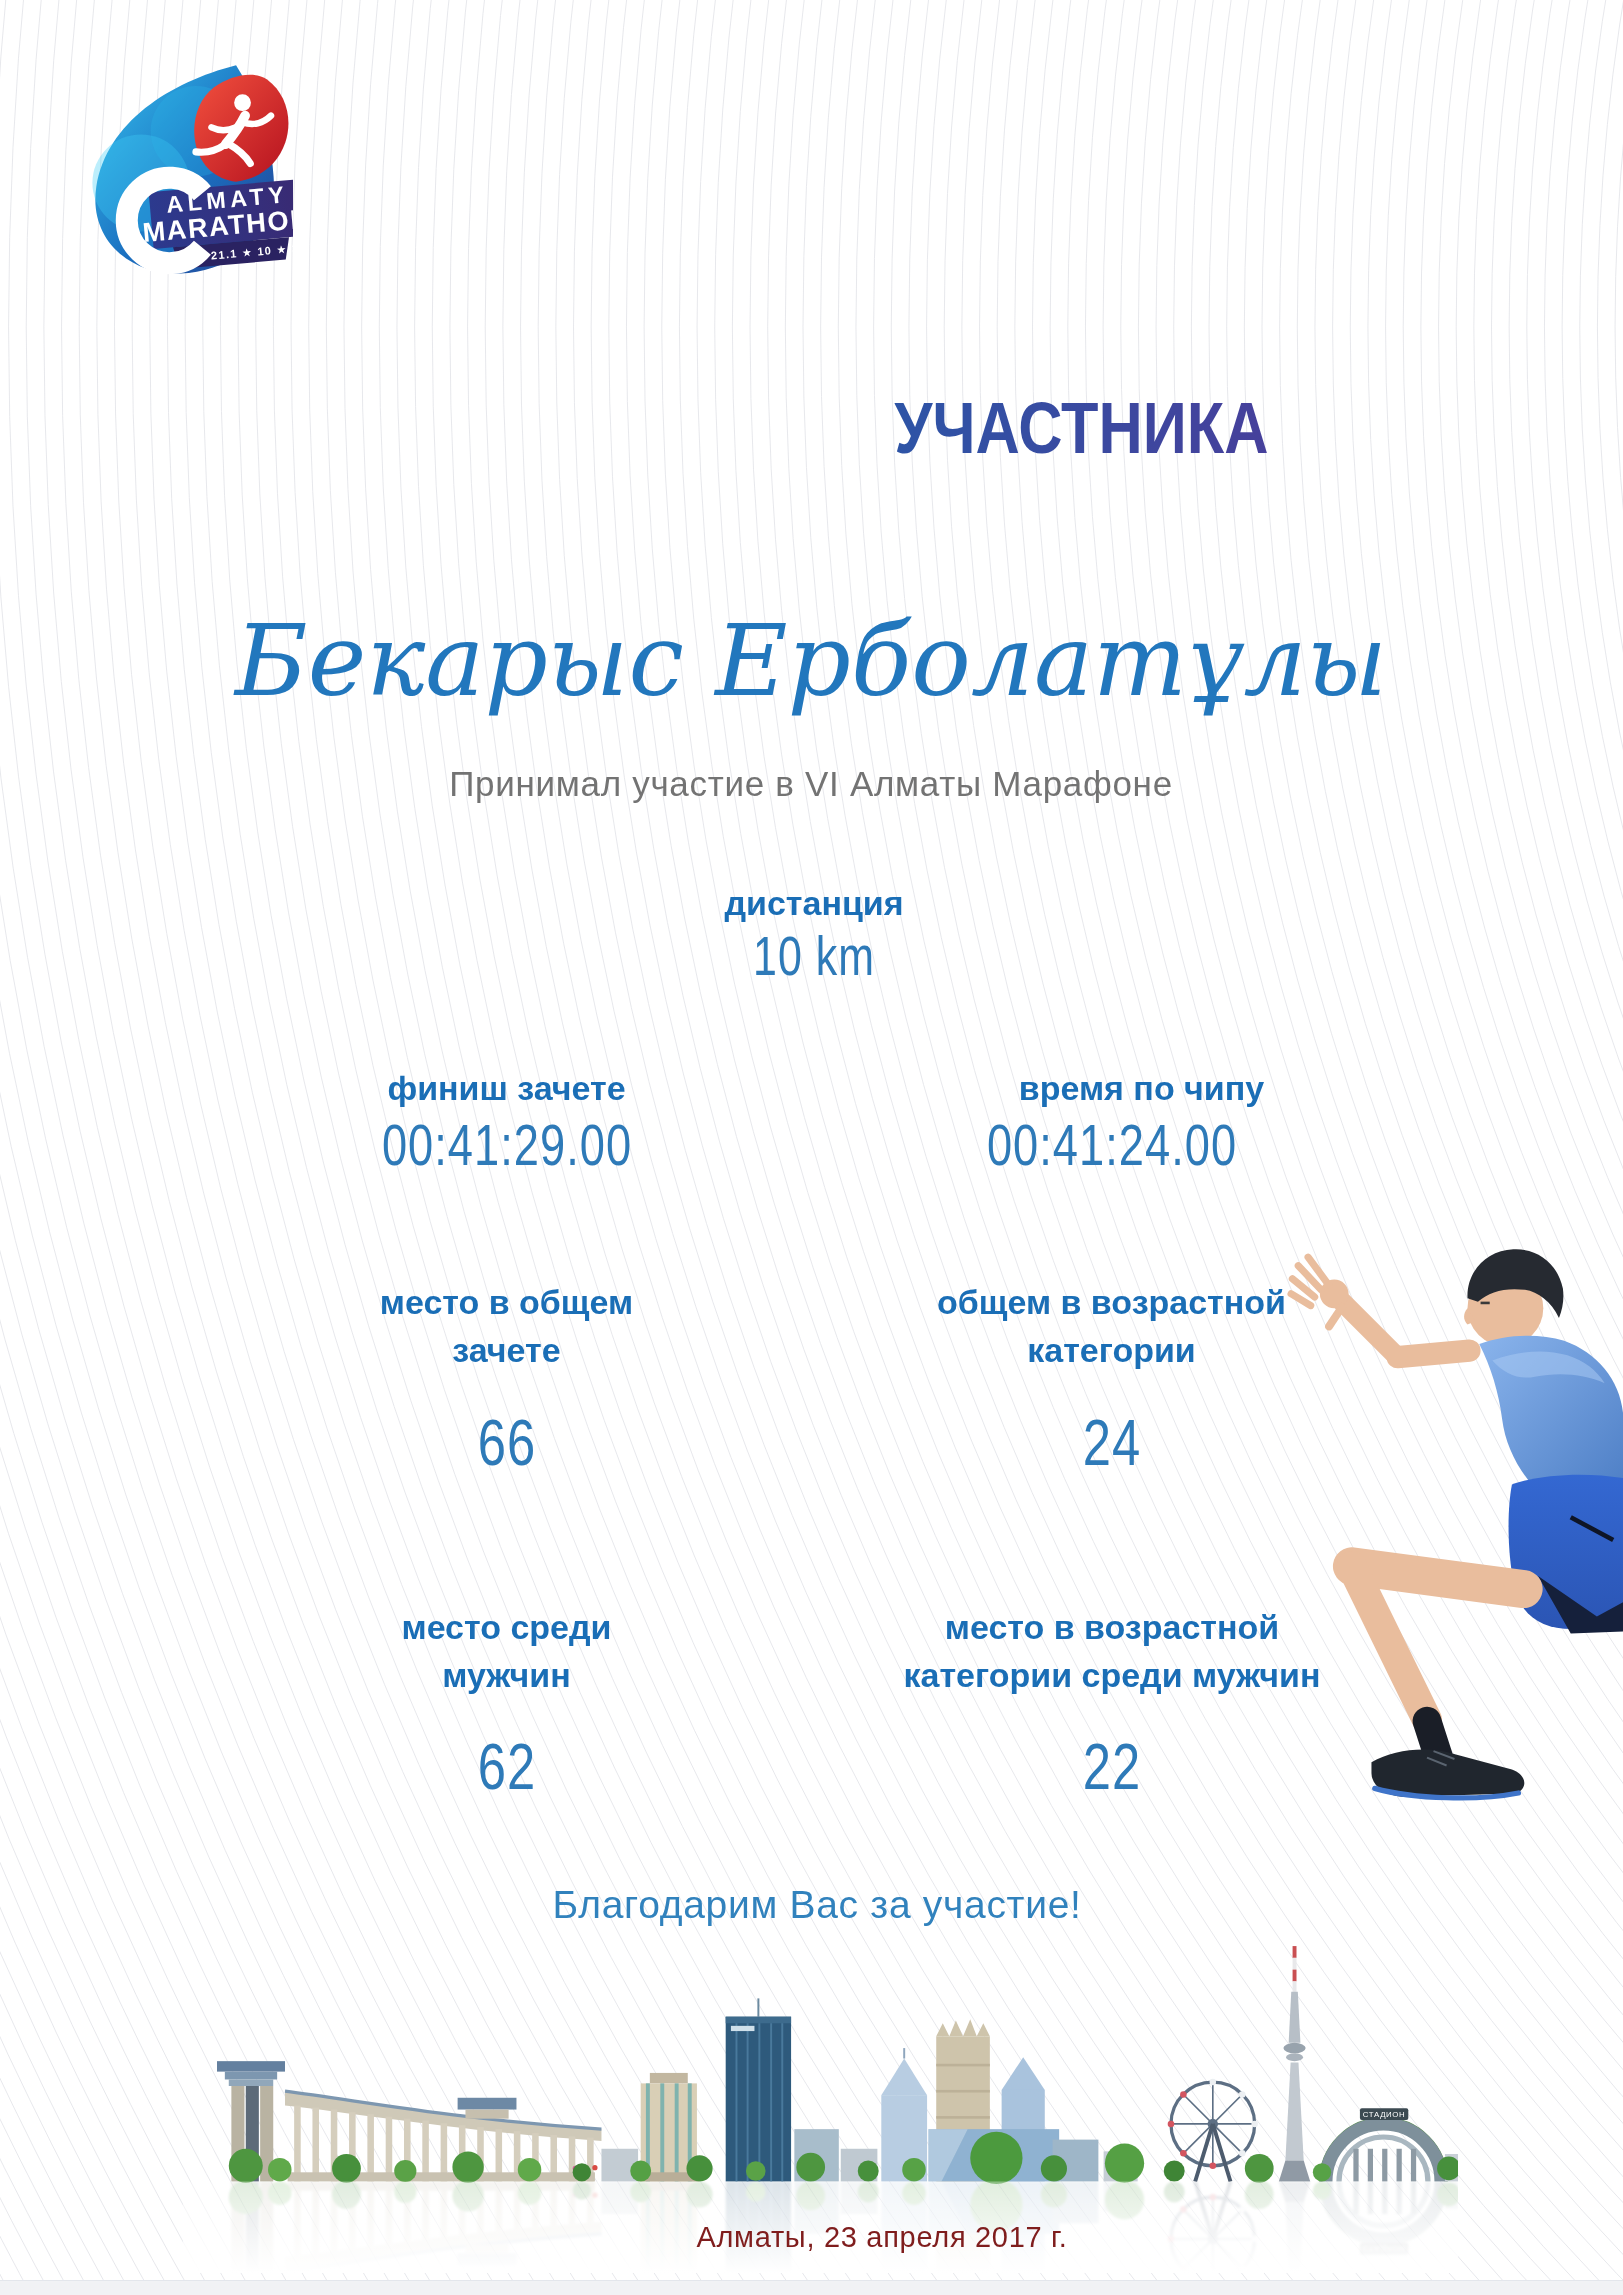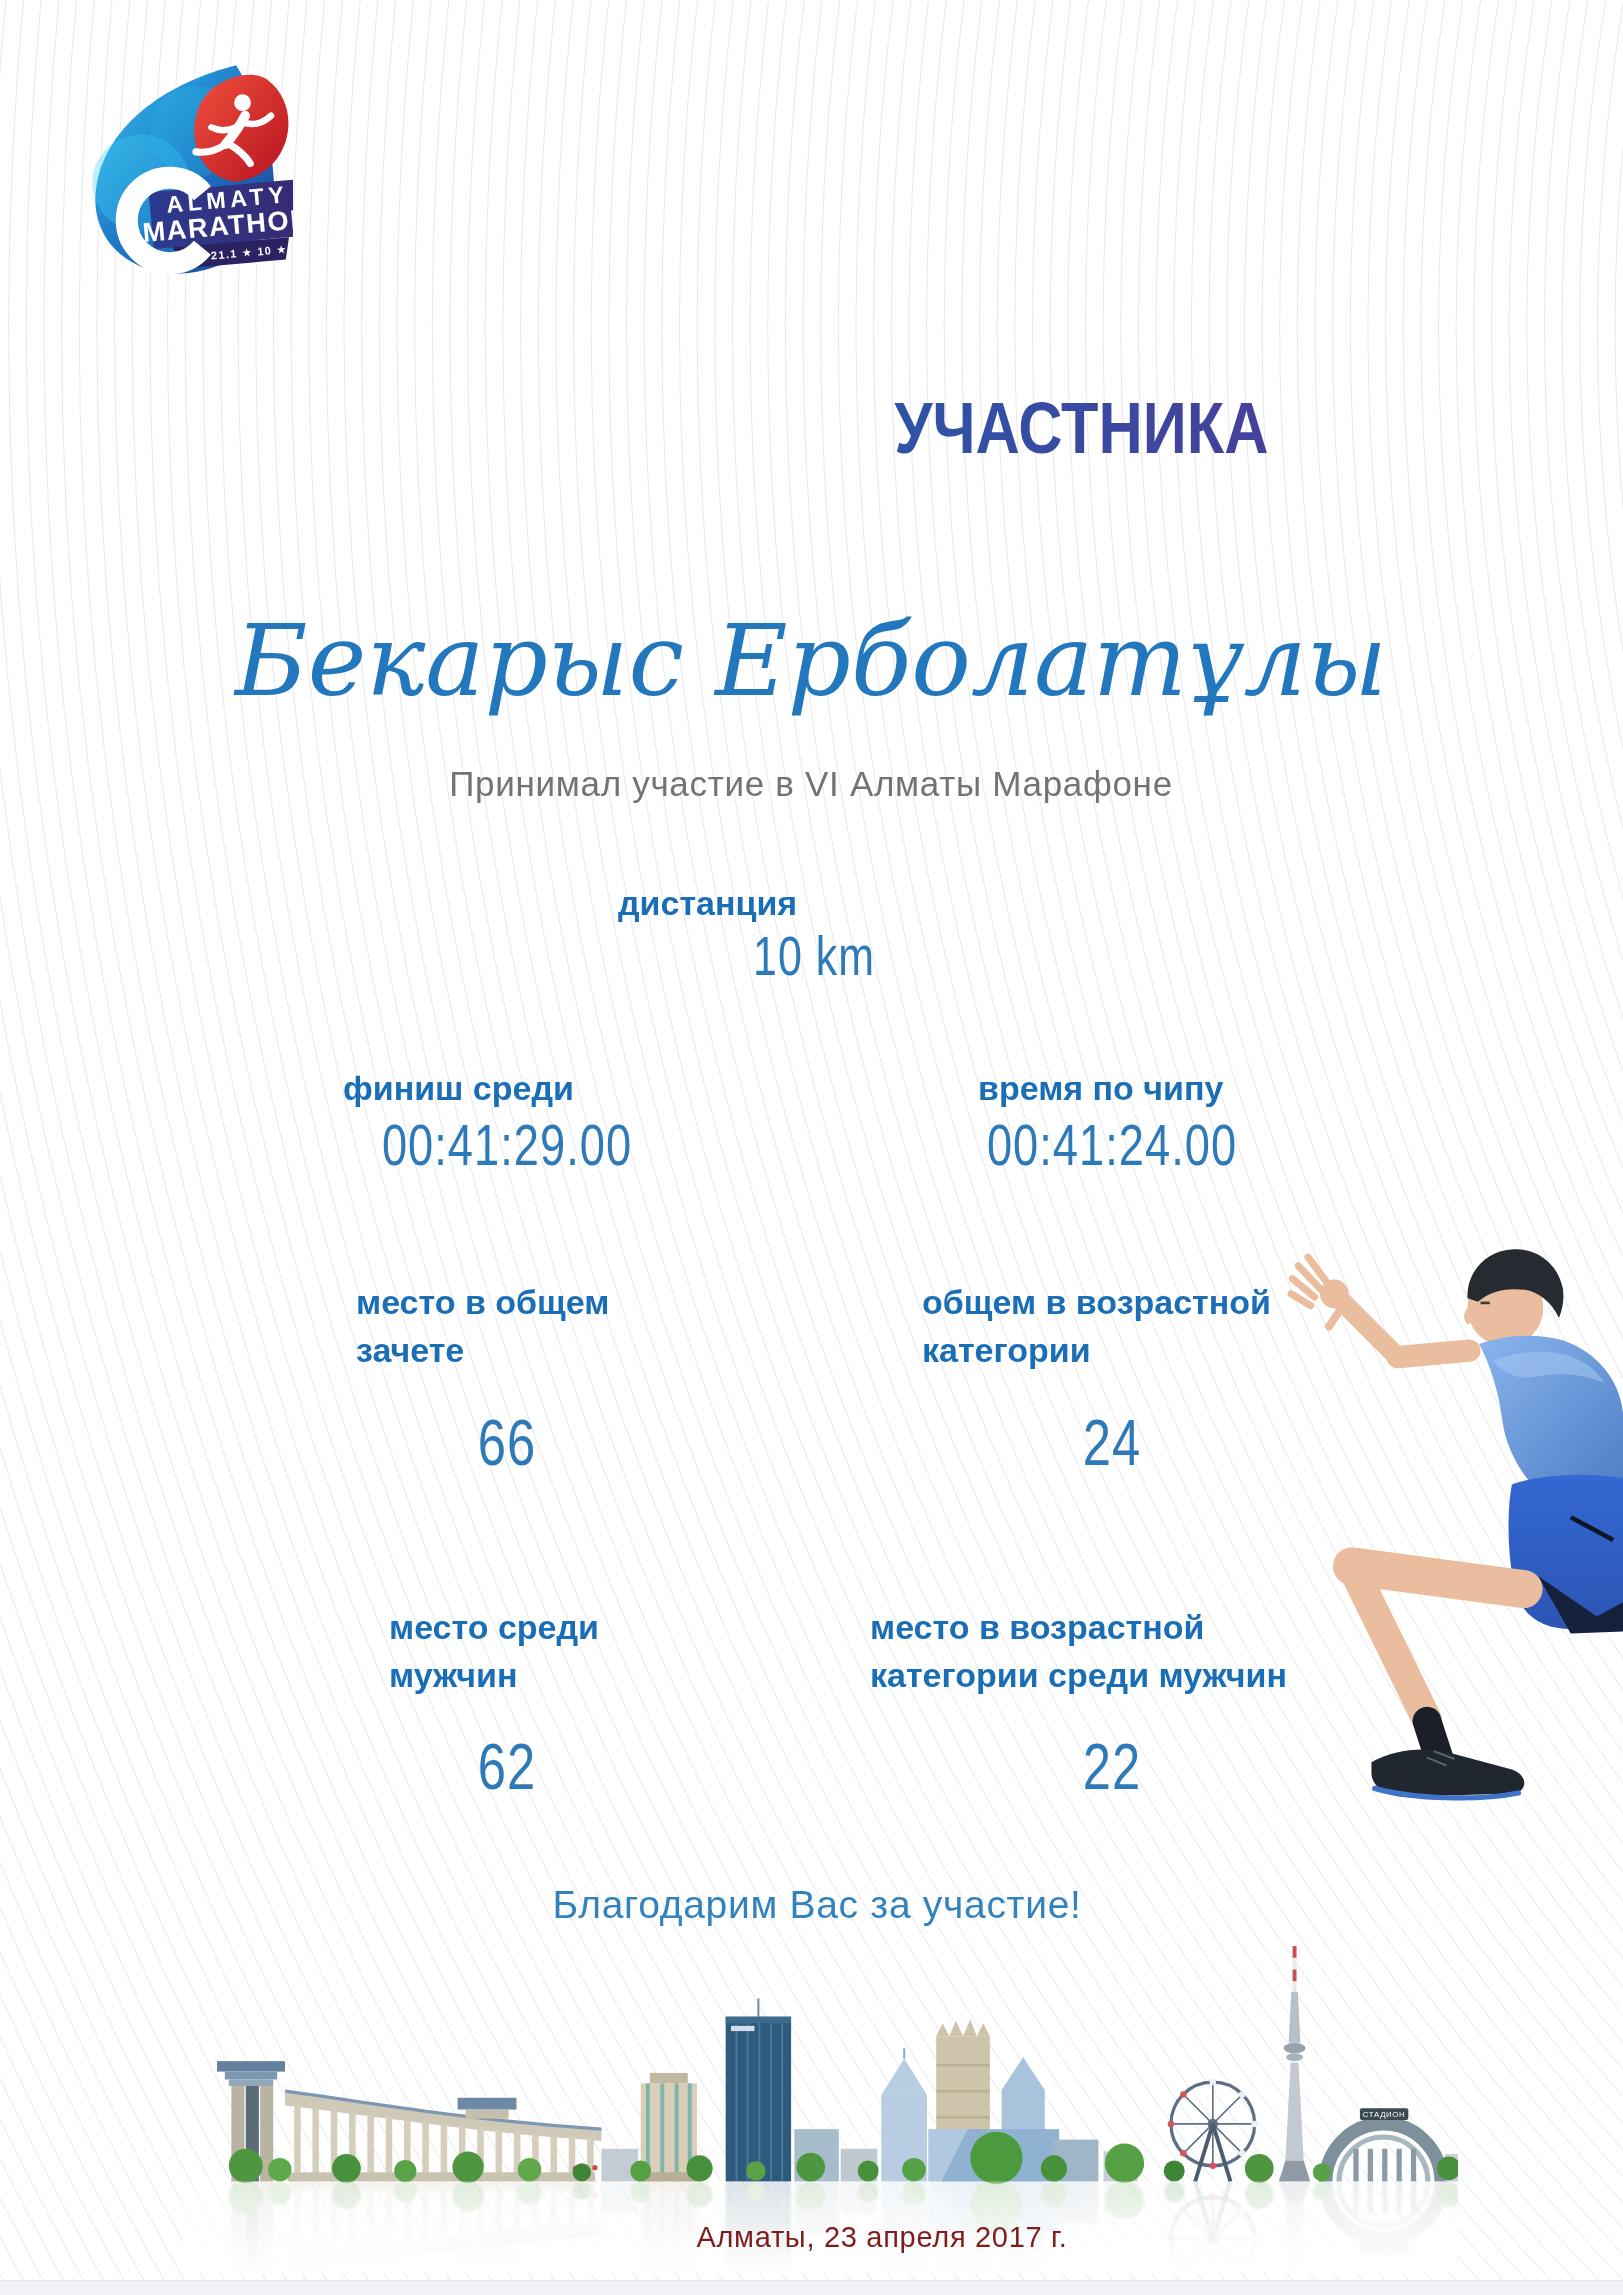--- a/index.html
+++ b/index.html
@@ -23,21 +23,21 @@
               background-image:linear-gradient(90deg,#1e7cc4 0%,#2b5cab 55%,#453e99 100%);}
   .cert-subtitle{right:354px;top:391px;font-size:73px;font-weight:bold;line-height:1;white-space:nowrap;
               transform:scaleX(0.84);transform-origin:100% 50%;z-index:3;
               background-image:linear-gradient(90deg,#2d54a6 0%,#46409b 100%);}
 
   .participant-name{left:811px;top:587px;font-family:"DejaVu Serif","Liberation Serif",serif;
               font-style:italic;font-size:99px;color:#2277bd;line-height:1.1;z-index:3;margin-top:20px;}
   .participation-line{left:811px;top:764px;font-size:35px;color:#737373;letter-spacing:0.7px;z-index:3;}
 
   .label{position:absolute;font-size:34px;font-weight:bold;color:#1a6eb6;line-height:1.4;
-         text-align:left;z-index:3;}
+         text-align:center;z-index:3;}
   .value{position:absolute;font-size:58px;color:#2e7ab8;line-height:1.15;letter-spacing:1.3px;
          white-space:nowrap;transform:translateX(-50%) scaleX(0.78);transform-origin:center;z-index:3;}
   .value.km{font-size:55px;}
   .value.place{font-size:65px;}
 
   .thanks{left:817px;top:1843px;font-size:39px;color:#3182bd;letter-spacing:0.7px;z-index:3;margin-top:40px;}
   .footer-date{left:882px;top:2221px;font-size:29px;color:#7f1d1d;letter-spacing:0.7px;z-index:4;}
 
   .logo-svg{left:73px;top:60px;z-index:3;}
   .runner-svg{right:0;top:1210px;z-index:2;}
@@ -225,21 +225,21 @@
   </div>
   <div class="abs cert-subtitle grad">УЧАСТНИКА</div>
 
   <div class="abs center nowrap participant-name">Бекарыс Ерболатұлы</div>
 
   <div class="abs center nowrap participation-line">Принимал участие в VI Алматы Марафоне</div>
 
   <div class="label" style="left:618px;top:880px;width:392px">дистанция</div>
   <div class="value km" style="left:814px;top:925px">10 km</div>
 
-  <div class="label" style="left:343px;top:1065px;width:327px">финиш среди</div>
+  <div class="label" style="left:343px;top:1065px;width:327px">финиш зачете</div>
   <div class="value" style="left:507px;top:1112px">00:41:29.00</div>
 
   <div class="label" style="left:978px;top:1065px;width:327px">время по чипу</div>
   <div class="value" style="left:1112px;top:1112px">00:41:24.00</div>
 
   <div class="label" style="left:356px;top:1279px;width:301px">место в общем зачете</div>
   <div class="value place" style="left:507px;top:1406px">66</div>
 
   <div class="label" style="left:922px;top:1279px;width:379px">общем в возрастной категории</div>
   <div class="value place" style="left:1112px;top:1406px">24</div>

